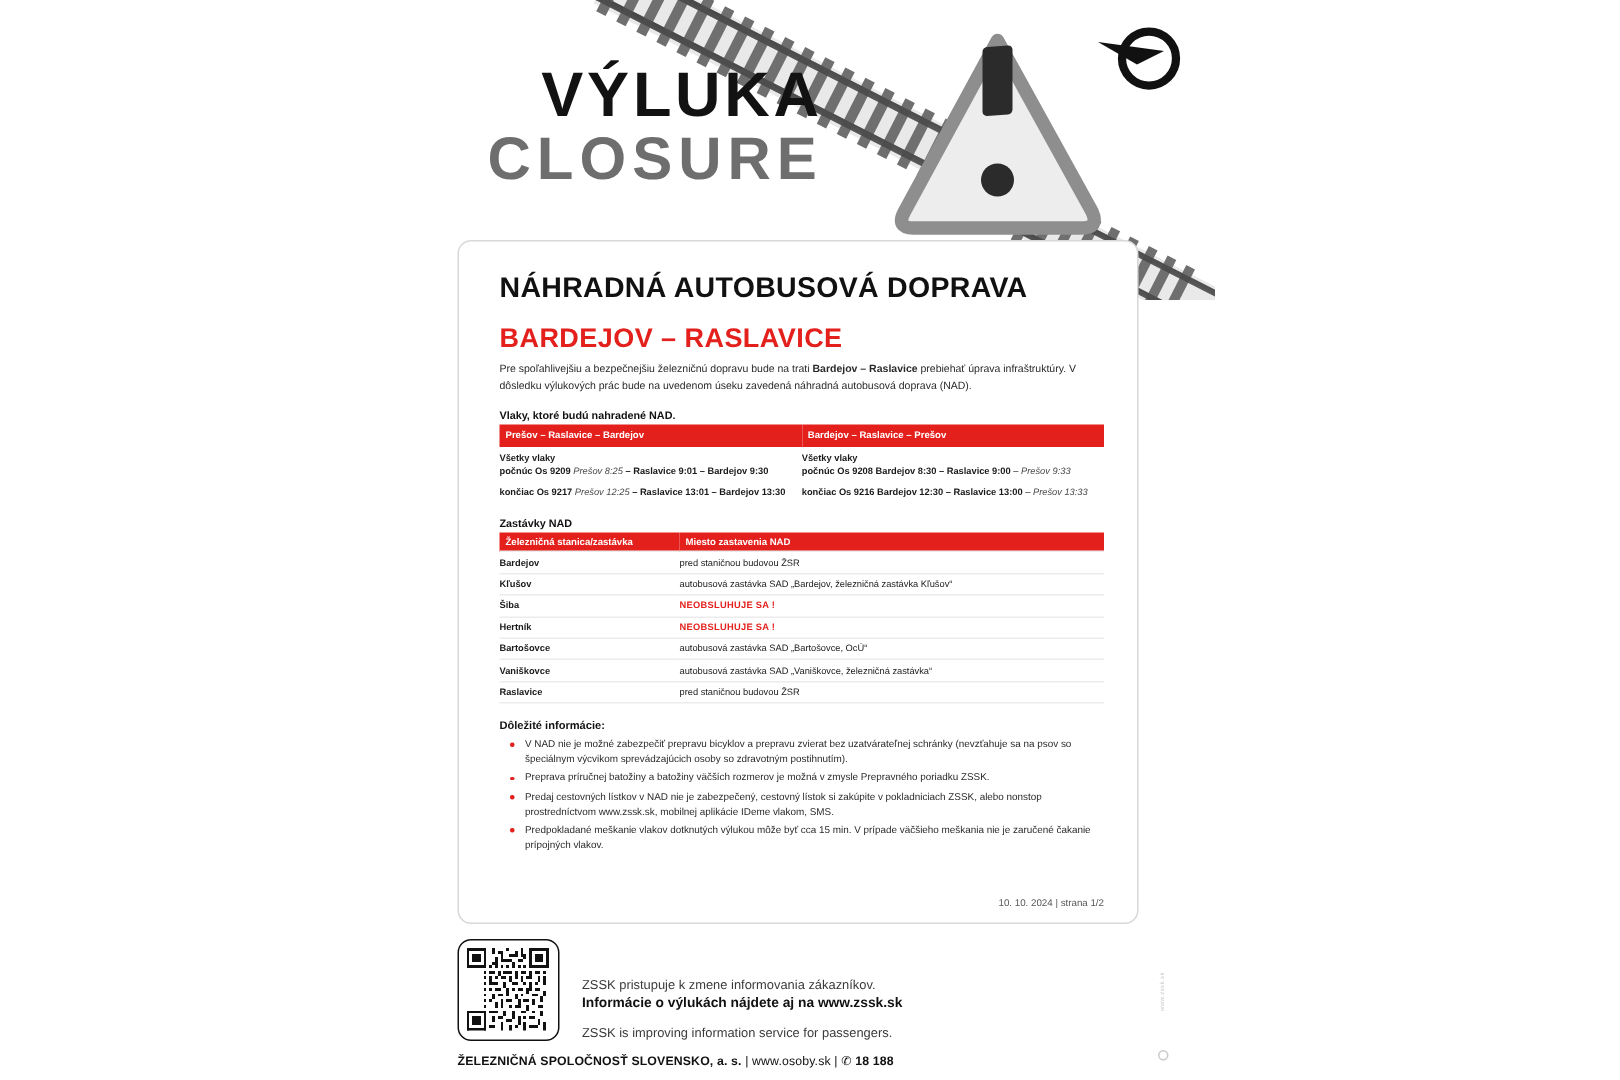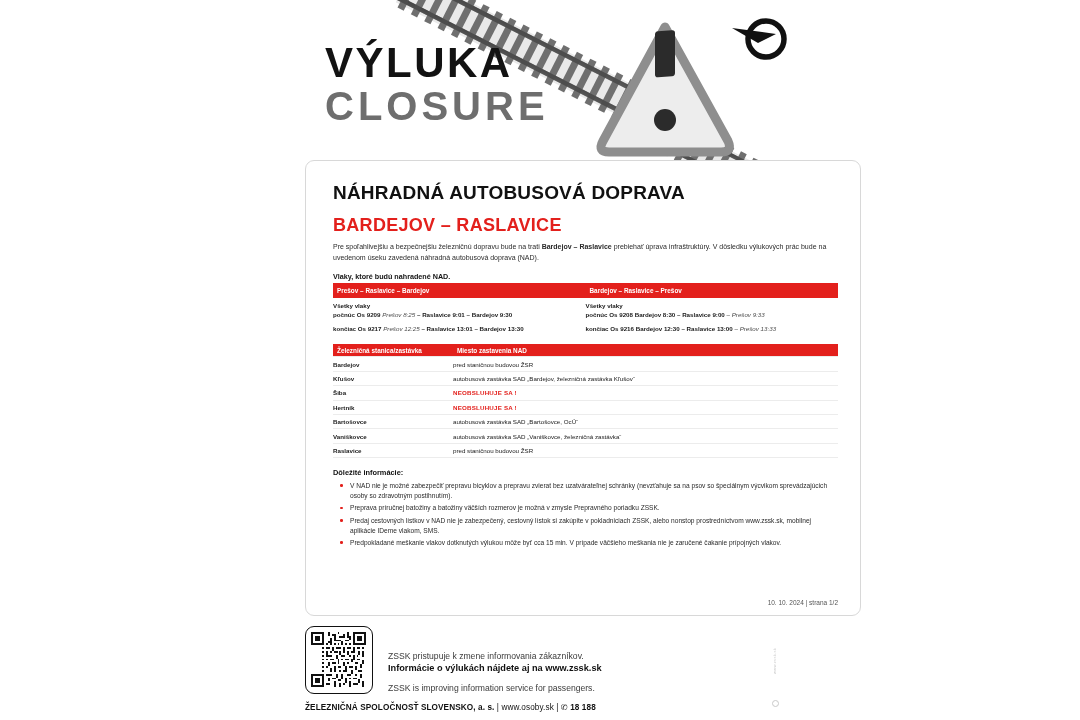--- a/index.html
+++ b/index.html
@@ -16,20 +16,21 @@
     position: relative;
   }
 
   
   .banner {
     position: absolute;
     left: 0; top: 0;
     width: 908px;
     height: 200px;
     overflow: hidden;
+    text-align: right;
   }
   .banner-inner {
     position: absolute;
     left: 290px; top: 0;
     width: 520px;
     height: 200px;
     overflow: hidden;
   }
   .rail-svg {
     position: absolute;
@@ -62,21 +63,21 @@
     top: 12px;
     width: 62px;
     height: 50px;
   }
 
   
   .card {
     position: absolute;
     left: 305px;
     top: 160px;
-    width: 556px;
+    width: 454px;
     height: 456px;
     background: #ffffff;
     border: 1px solid #d8d8d8;
     border-radius: 9px;
     box-sizing: border-box;
     padding: 18px 22px 10px 27px;
   }
   .title-main {
     font-size: 19px;
     font-weight: 900;
@@ -380,20 +381,21 @@
           </div>
           <div class="grp">
             <b>končiac Os 9216 Bardejov 12:30 – Raslavice 13:00</b><span> – </span><i>Prešov 13:33</i>
           </div>
         </td>
       </tr>
     </tbody>
   </table>
 
   <div class="stops-wrap">
+    <div class="sec-head">Zastávky NAD</div>
     <table class="tbl stops">
       <tbody>
         <tr class="hdr">
           <td>Železničná stanica/zastávka</td>
           <td>Miesto zastavenia NAD</td>
         </tr>
         <tr>
           <td class="name">Bardejov</td>
           <td class="place">pred staničnou budovou ŽSR</td>
         </tr>

